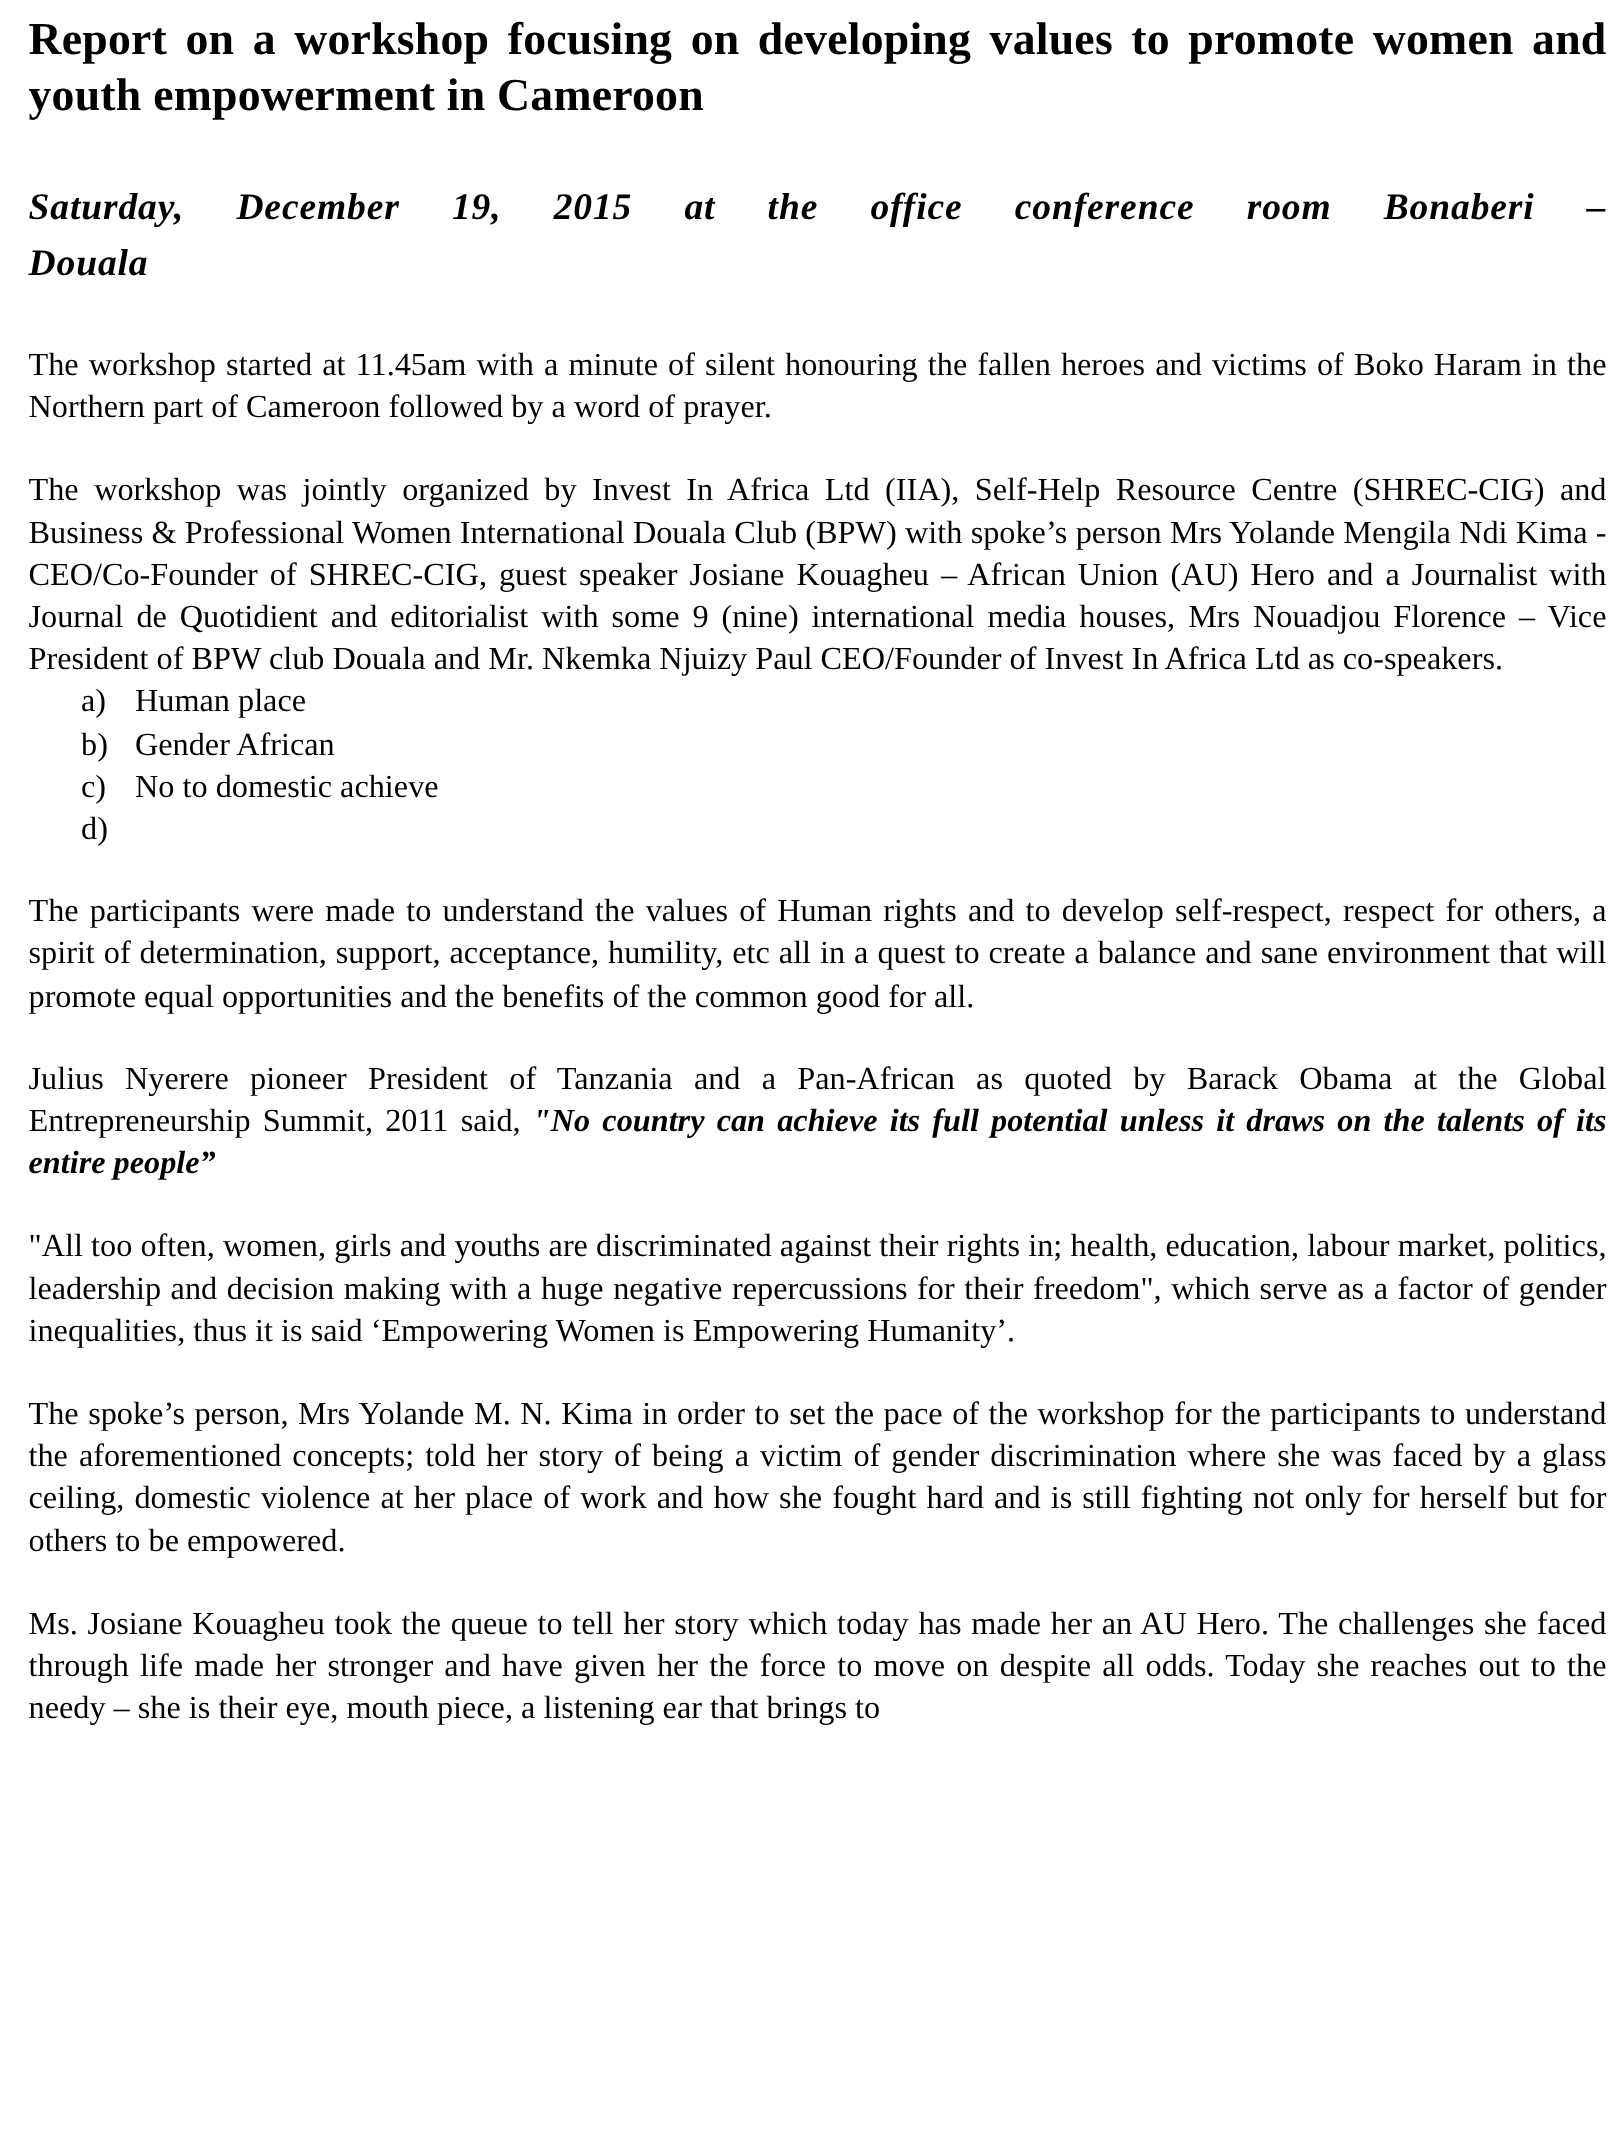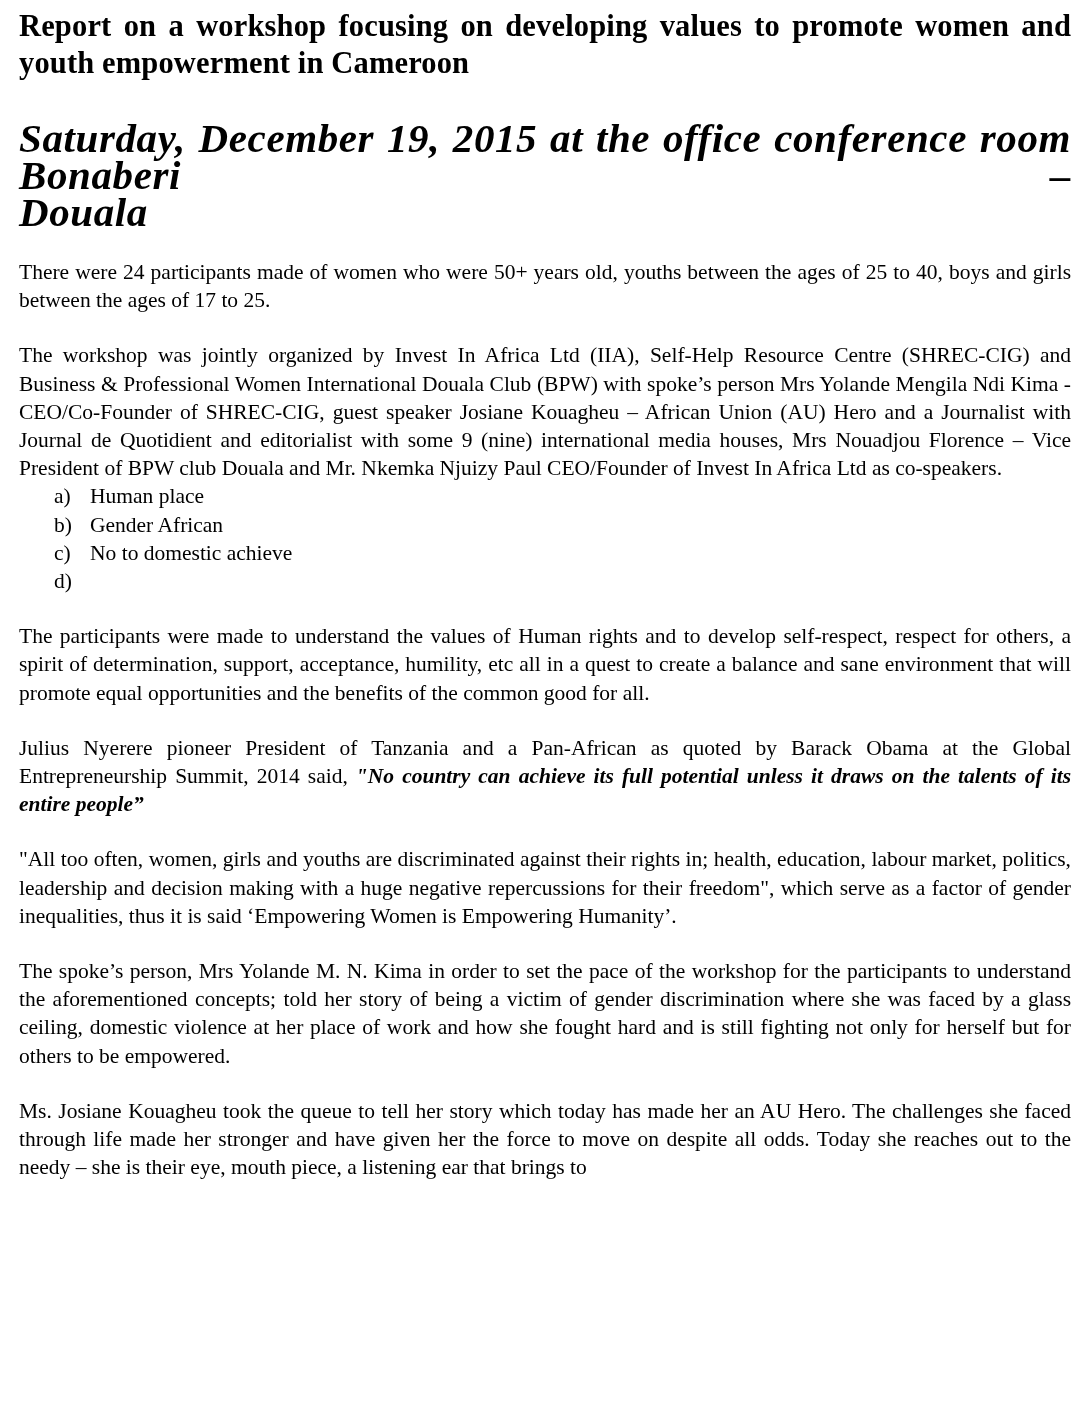--- a/index.html
+++ b/index.html
@@ -23,21 +23,21 @@
     font-size: 30.5px;
     line-height: 37px;
     margin: 8px 0 0 0;
     text-align: justify;
     letter-spacing: 0.15px;
   }
   .subtitle {
     font-family: "Liberation Serif", serif;
     font-weight: bold;
     font-style: italic;
-    font-size: 41px;
+    font-size: 25px;
     line-height: 37px;
     margin: 38px 0 0 0;
     text-align: justify;
     text-align-last: left;
     letter-spacing: 0.6px;
   }
   .subtitle .line1 { display: block; text-align: justify; text-align-last: justify; }
   p.para {
     font-size: 21.5px;
     line-height: 28.2px;
@@ -65,22 +65,22 @@
 
 <div class="page">
 
   <h1 class="title">Report on a workshop focusing on developing values to promote women and youth empowerment in Cameroon</h1>
 
   <h2 class="subtitle">
     <span class="line1">Saturday, December 19, 2015 at the office conference room Bonaberi –</span>
     <span>Douala</span>
   </h2>
 
+  <p class="para gap-first">The workshop started at 11.45am with a minute of silent honouring the fallen heroes and victims of Boko Haram in the Northern part of Cameroon followed by a word of prayer.</p>
 
-  <p class="para gap">There were 24 participants made of women who were 50+ years old, youths between the ages of 25 to 40, boys and girls between the ages of 17 to 25.</p>
 
   <p class="para gap">The workshop was jointly organized by Invest In Africa Ltd (IIA), Self-Help Resource Centre (SHREC-CIG) and Business &amp; Professional Women International Douala Club (BPW) with spoke’s person Mrs Yolande Mengila Ndi Kima - CEO/Co-Founder of SHREC-CIG, guest speaker Josiane Kouagheu – African Union (AU) Hero and a Journalist with Journal de Quotidient and editorialist with some 9 (nine) international media houses, Mrs Nouadjou Florence – Vice President of BPW club Douala and Mr. Nkemka Njuizy Paul  CEO/Founder of Invest In Africa Ltd as co-speakers.</p>
 
 
   <ol class="concepts">
     <li>
       <span class="marker">a)</span>
       <span>Human place</span>
     </li>
     <li>
@@ -91,21 +91,21 @@
       <span class="marker">c)</span>
       <span>No to domestic achieve</span>
     </li>
     <li>
       <span class="marker">d)</span>
     </li>
   </ol>
 
   <p class="para gap">The participants were made to understand the values of Human rights and to develop self-respect, respect for others, a spirit of determination, support, acceptance, humility, etc all in a quest to create a balance and sane environment that will promote equal opportunities and  the benefits of the common good for all.</p>
 
-  <p class="para gap"><span>Julius Nyerere pioneer President of Tanzania and a Pan-African as quoted by Barack Obama at the Global Entrepreneurship Summit, 2014 said, </span><span class="quote">"No country can achieve its full potential unless it draws on the talents of its entire people”</span></p>
+  <p class="para gap"><span>Julius Nyerere pioneer President of Tanzania and a Pan-African as quoted by Barack Obama at the Global Entrepreneurship Summit, 2011 said, </span><span class="quote">"No country can achieve its full potential unless it draws on the talents of its entire people”</span></p>
 
   <p class="para gap">"All too often, women, girls and youths are discriminated against their rights in; health, education, labour market, politics, leadership and decision making with a huge negative repercussions for their freedom", which serve as a factor of gender inequalities, thus it is said ‘Empowering Women is Empowering Humanity’.</p>
 
   <p class="para gap">The spoke’s person, Mrs Yolande M. N. Kima in order to set the pace of the workshop for the participants to understand the aforementioned concepts; told her story of being a victim of gender discrimination where she was faced by a glass ceiling, domestic violence at her place of work and how she fought hard and is still fighting not only for herself but for others to be empowered.</p>
 
   <p class="para gap">Ms. Josiane Kouagheu took the queue to tell her story which today has made her an AU Hero. The challenges she faced through life made her stronger and have given her the force to move on despite all odds. Today she reaches out to the needy – she is their eye, mouth piece, a listening ear that brings to</p>
 
 </div>
 
 </body></html>

